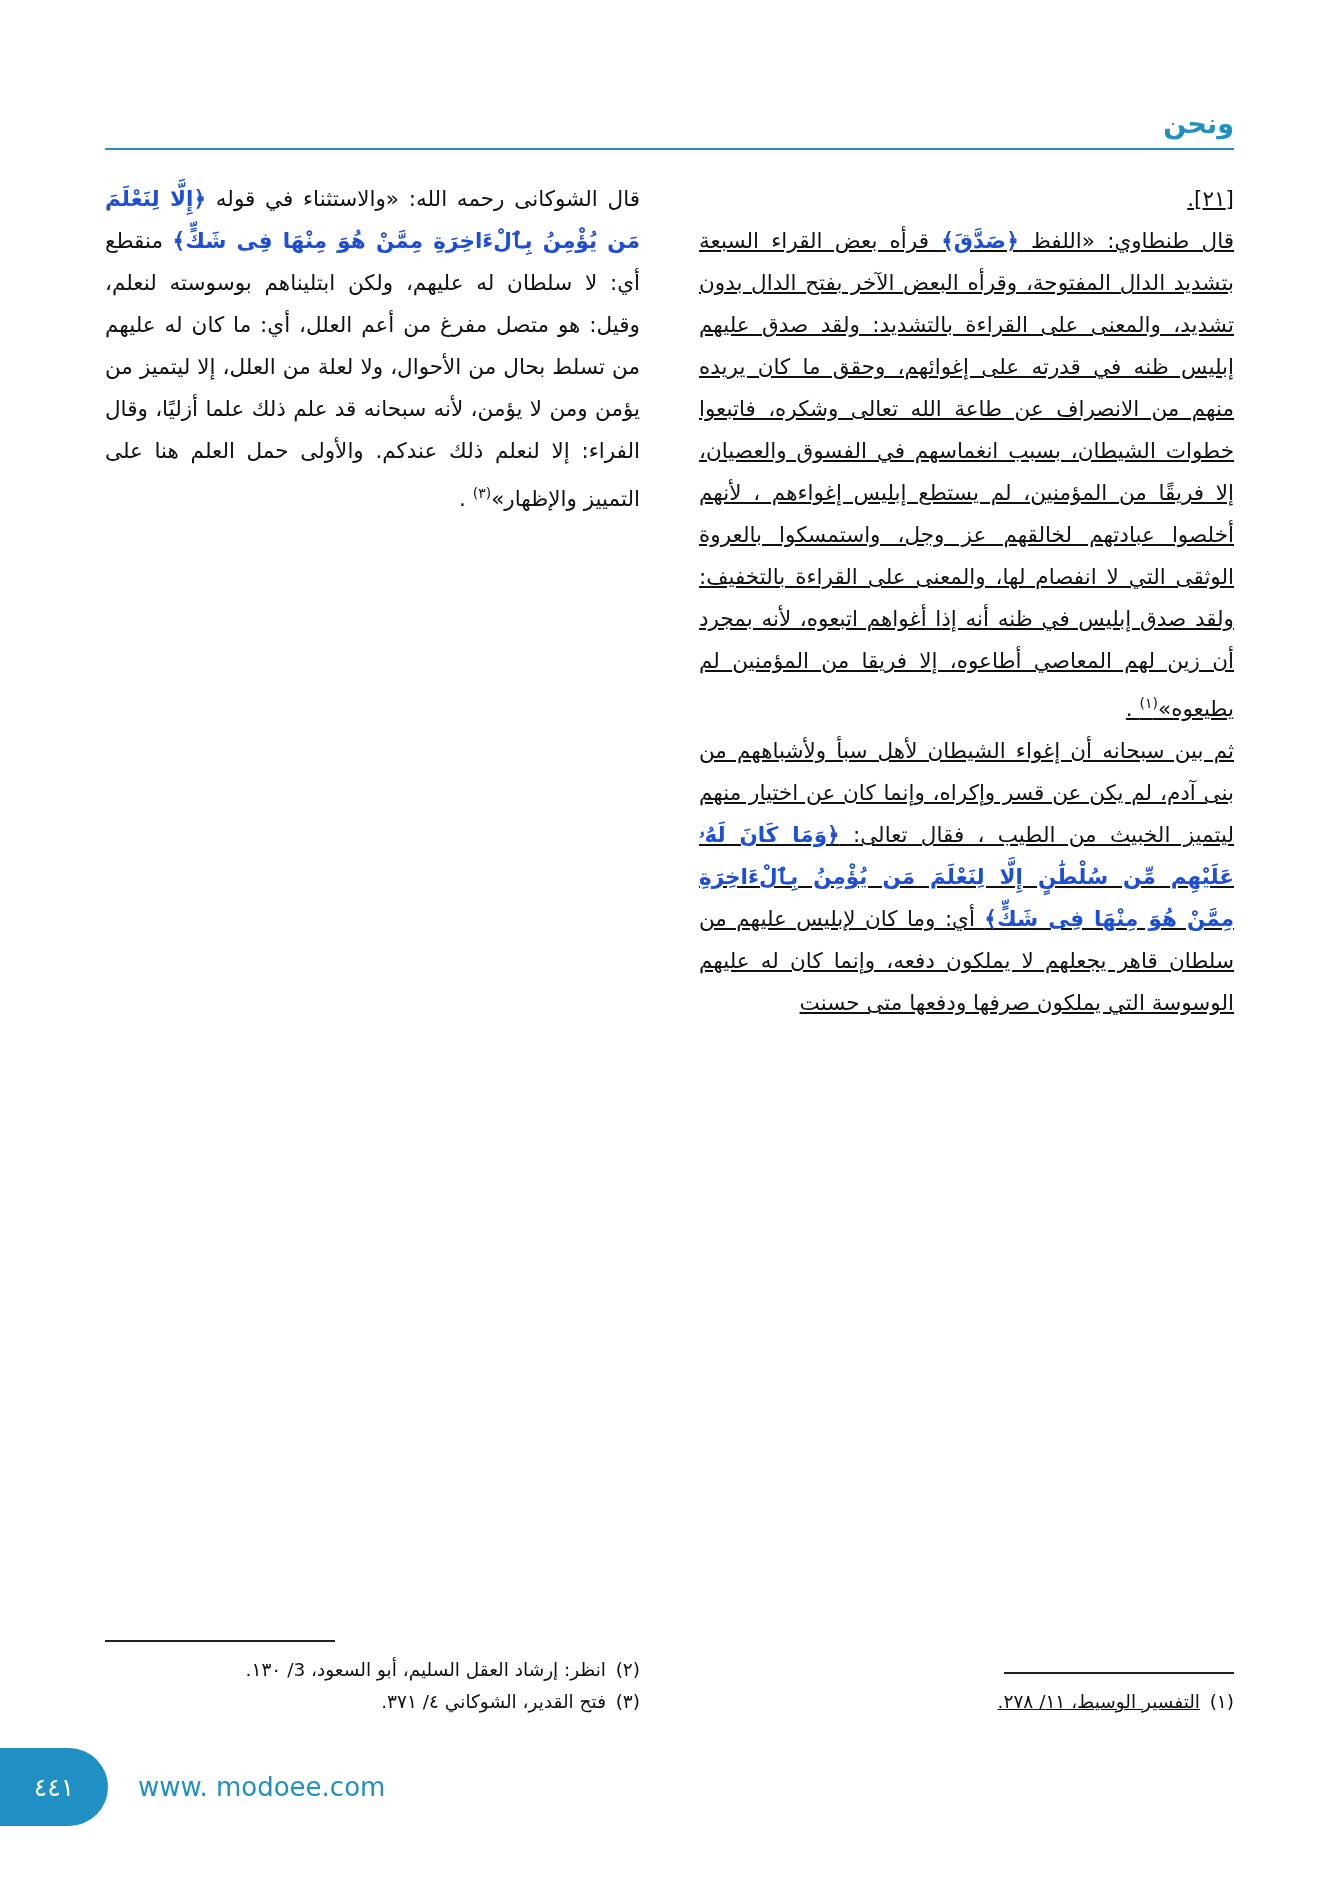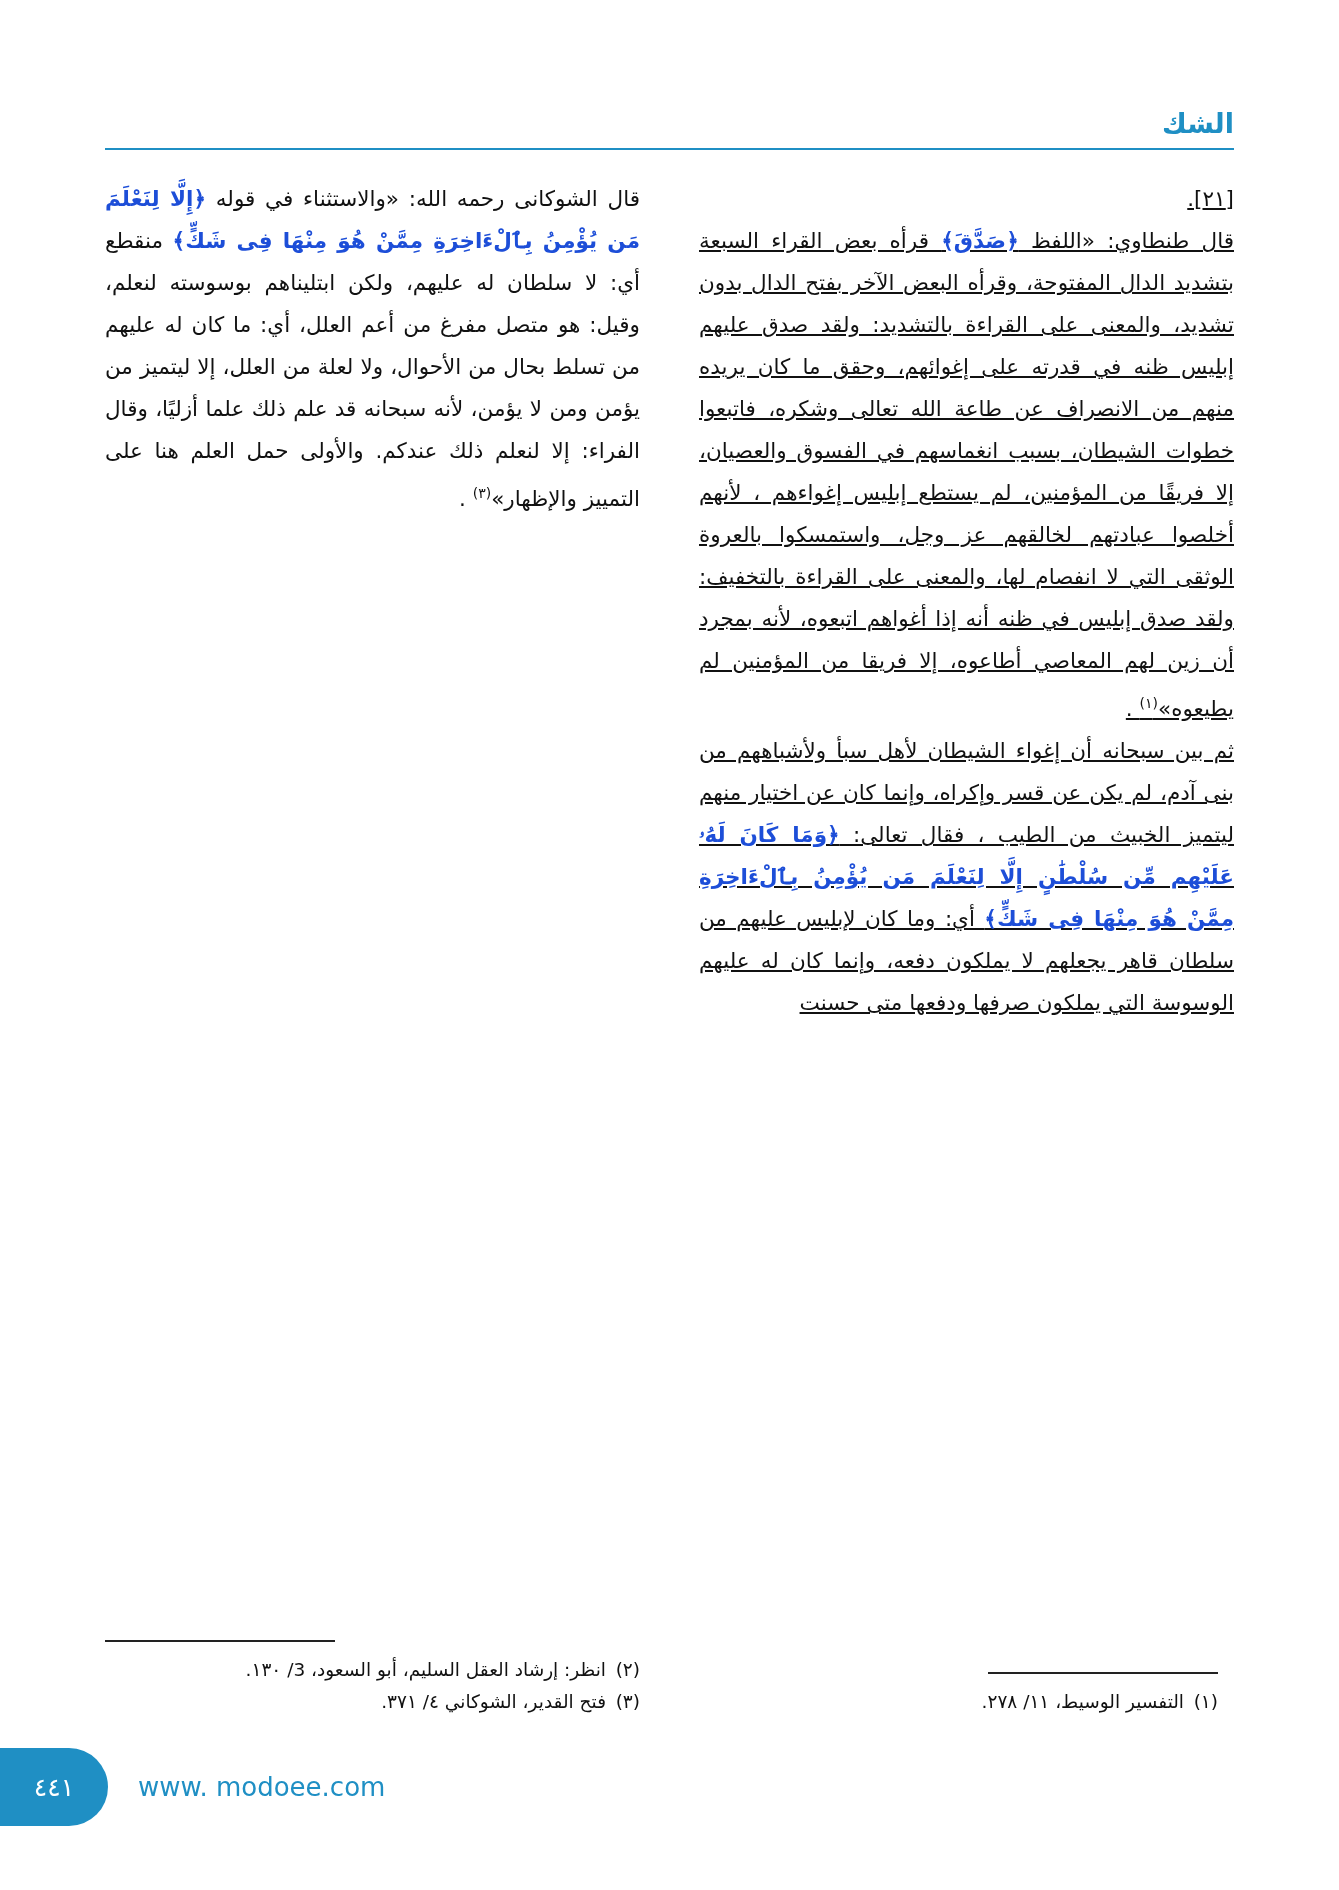--- a/index.html
+++ b/index.html
@@ -88,21 +88,21 @@
     height: 130px;
   }
   .fn-col {
     position: absolute;
     width: 535px;
     font-size: 18.5px;
     line-height: 32px;
     color: #111111;
     text-align: justify;
   }
-  .fn-right { right: 16px; bottom: 0; }
+  .fn-right { right: 0; bottom: 0; text-decoration: underline; }
   .fn-left  { left: 0;  bottom: 0; }
   .fn-rule {
     position: absolute;
     height: 1.5px;
     background: #222;
     width: 230px;
     top: -14px;
   }
   .fn-rule-right { right: 0; }
   .fn-rule-left  { left: 0; }
@@ -142,21 +142,21 @@
     font-family: "DejaVu Sans", "Liberation Sans", sans-serif;
     direction: ltr;
   }
 </style>
 </head>
 <body>
 
 <div class="page">
 
   <div class="header">
-    <div class="header-title">الشك</div>
+    <div class="header-title">ونحن</div>
     <div class="header-rule"></div>
   </div>
 
   <div class="columns">
 
     <div class="col col-right">
 
       <p>
         <span>[٢١].</span>
       </p>

